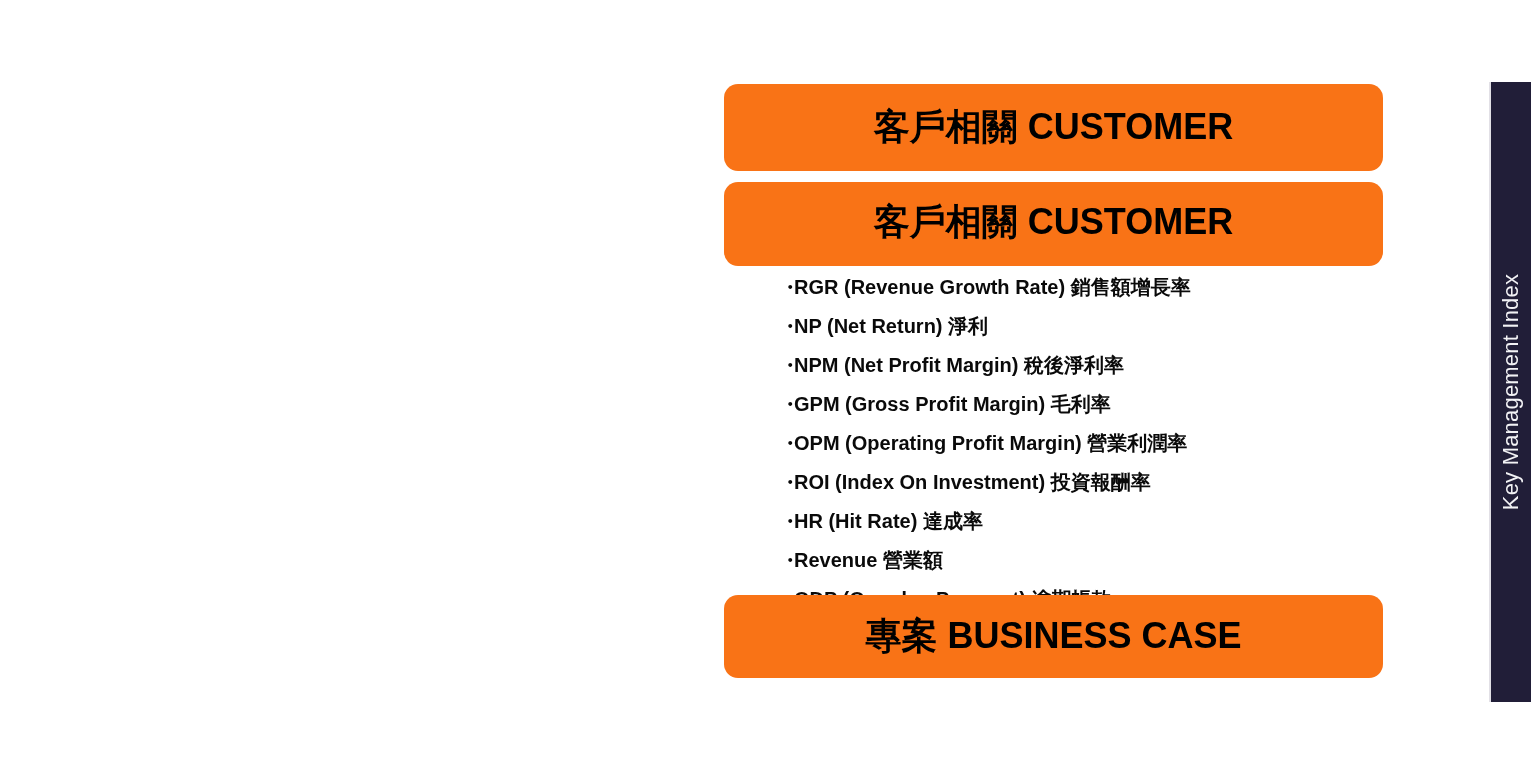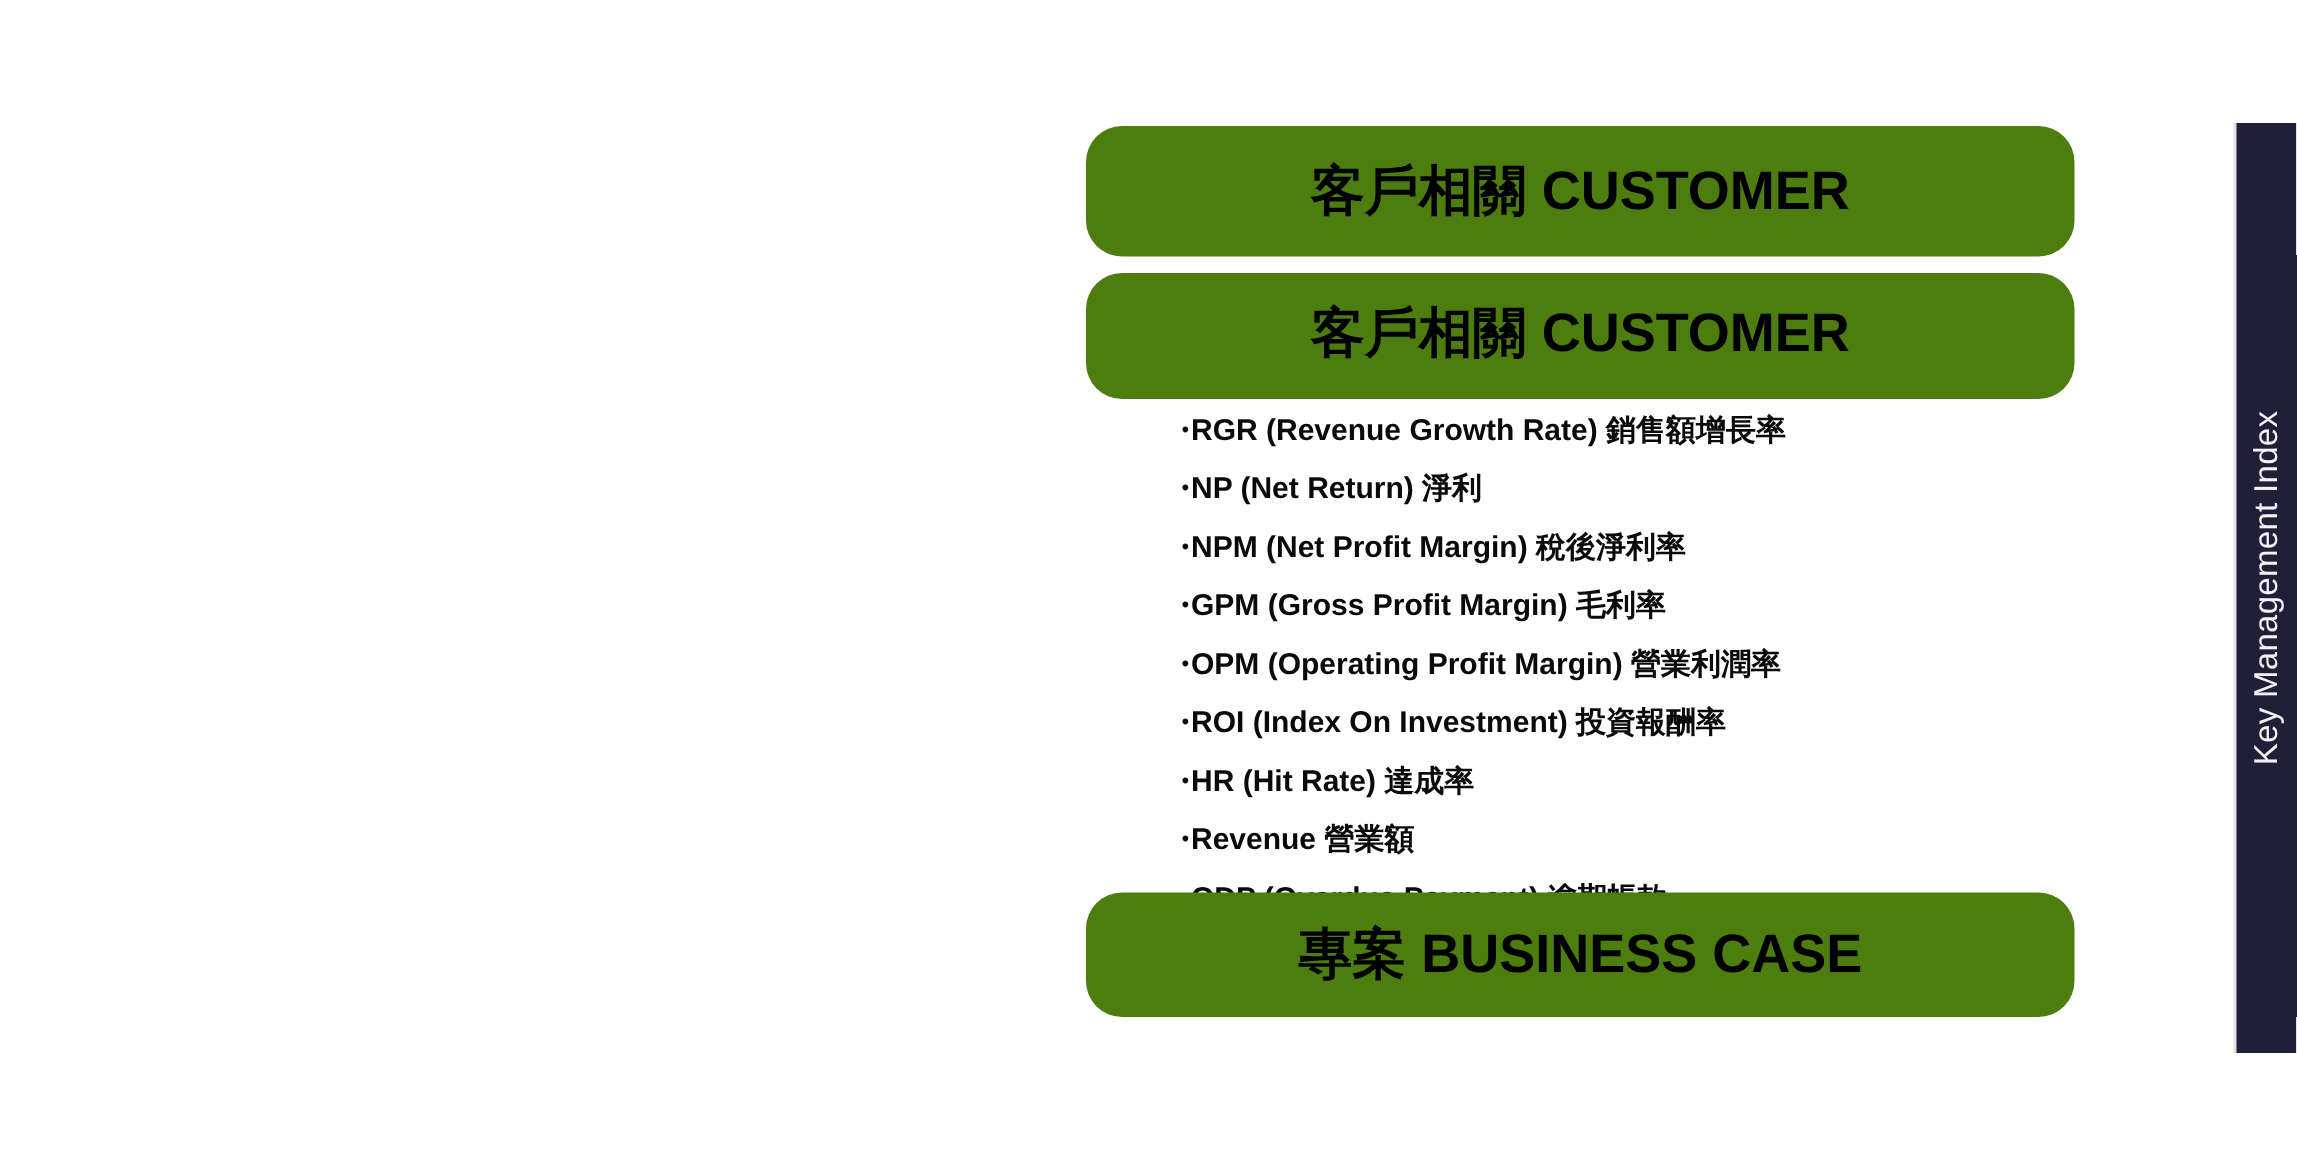--- a/index.html
+++ b/index.html
@@ -110,22 +110,22 @@
     line-height: 1.18;
     letter-spacing: 2px;
   }
   .kmi-cjk div { white-space: nowrap; }
 
   
   .bar {
     position: absolute;
     left: 724px;
     width: 659px;
-    background: #4d7c0f;
-    border-radius: 24px;
+    background: #f97316;
+    border-radius: 14px;
     color: #000000;
     font-size: 36px;
     font-weight: bold;
     display: flex;
     align-items: center;
     justify-content: center;
     text-align: center;
     box-sizing: border-box;
   }
   #bar-customer-1 { top: 84px;  height: 87px; }

